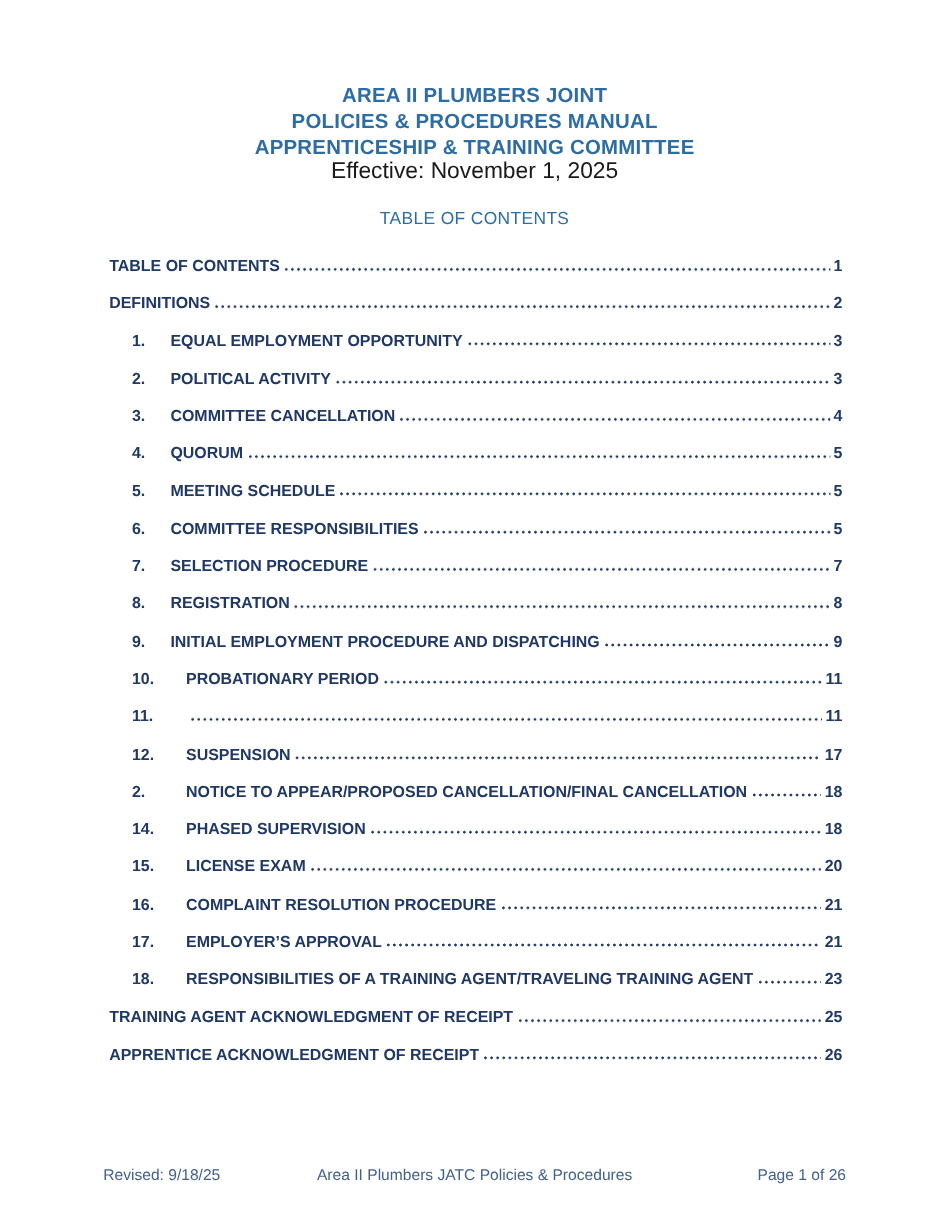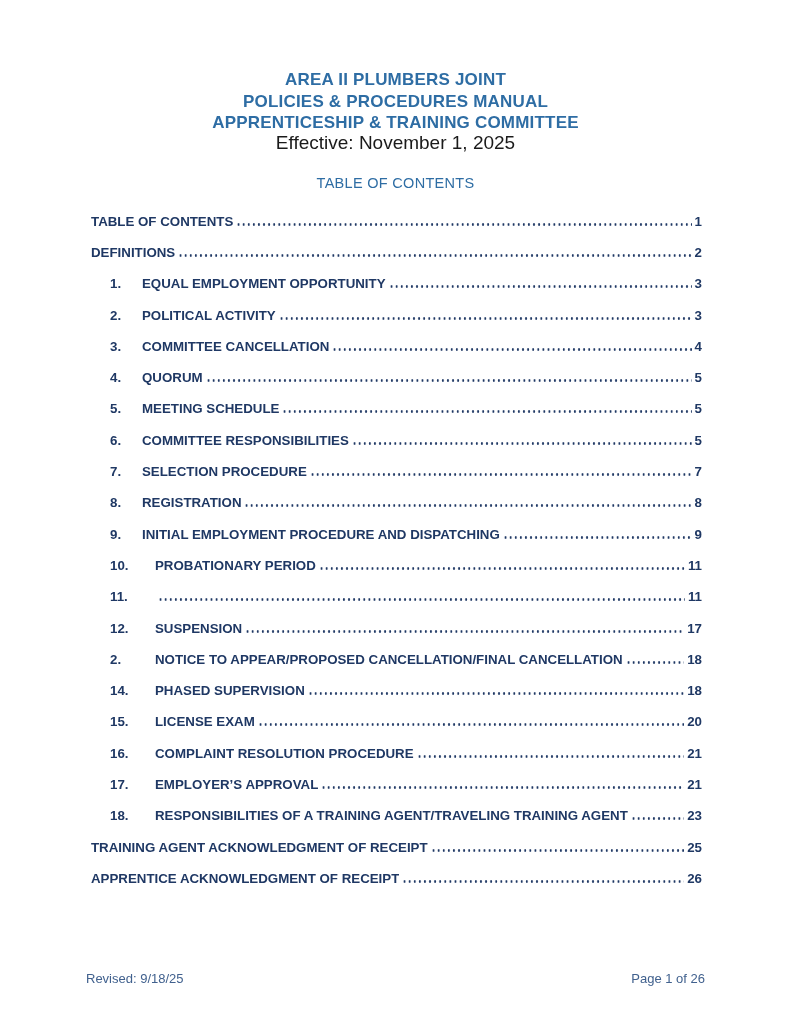--- a/index.html
+++ b/index.html
@@ -222,16 +222,17 @@
       <div class="toc-row lvl0">
 
       <span class="entry-title">APPRENTICE ACKNOWLEDGMENT OF RECEIPT</span>
       <span class="leader"></span>
       <span class="page-num">26</span>
     </div>
     </div>
 
   <div class="doc-footer">
     <span class="f-left">Revised: 9/18/25</span>
+    <span class="f-mid">Area II Plumbers JATC Policies &amp; Procedures</span>
     <span class="f-right">Page 1 of 26</span>
   </div>
 
 </div>
 
 </body></html>

